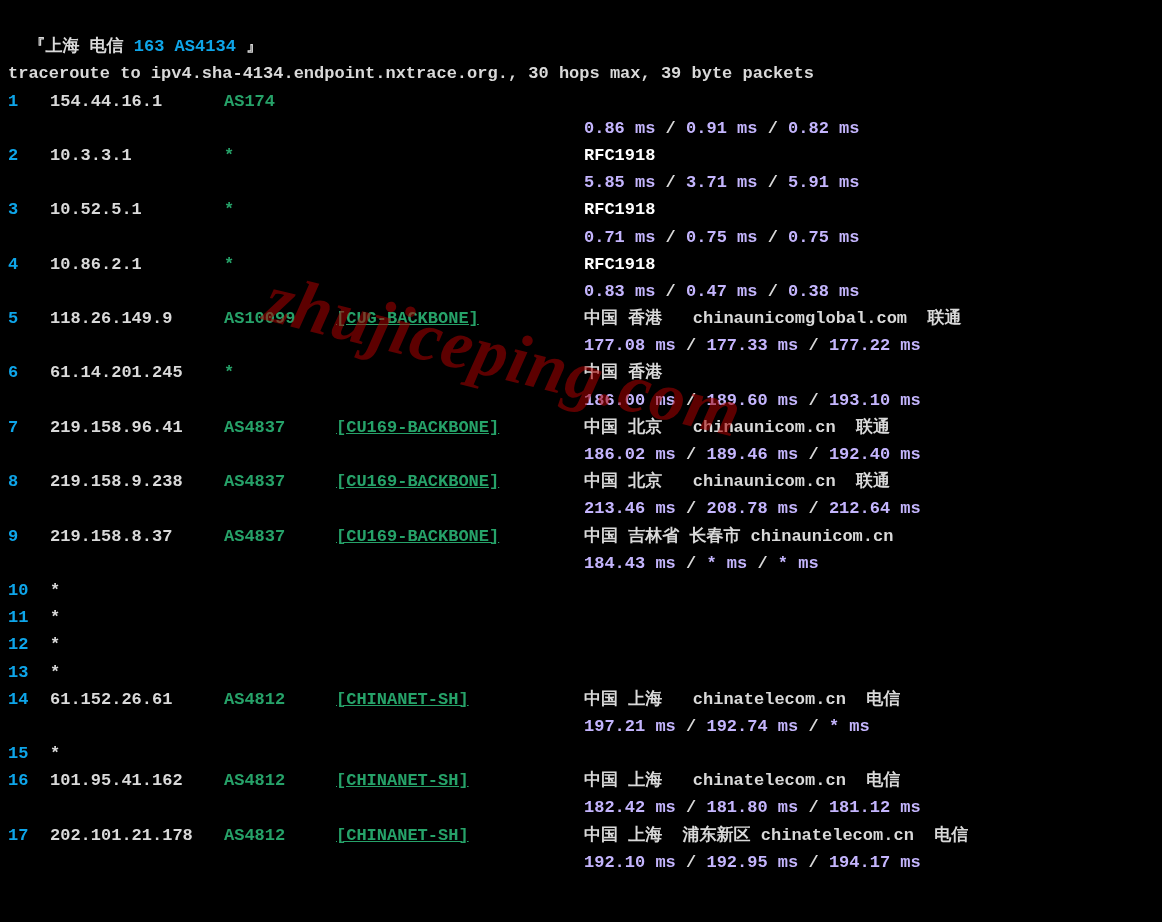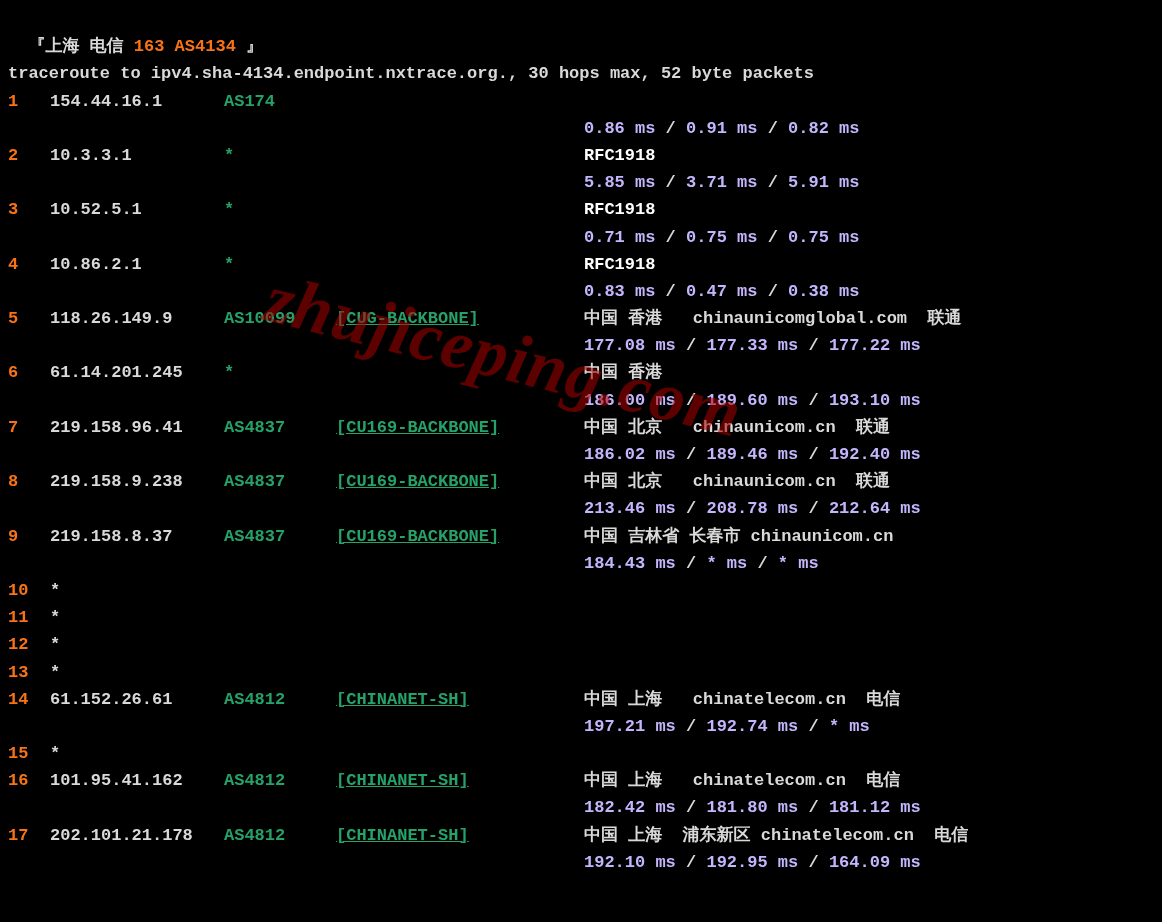--- a/index.html
+++ b/index.html
@@ -10,21 +10,21 @@
     font-weight: bold;
     margin: 0;
     padding: 6px 8px;
     width: 1162px;
     line-height: 1.6;
     position: relative;
     box-sizing: border-box;
   }
   .header-line { white-space: pre; }
   .white  { color: #d9d9d9; }
-  .yellow { color: #f97316; }
+  .yellow { color: #0ea5e9; }
   .green  { color: #26a269; }
   .cyan   { color: #c4b5fd; }
   .hop-row { display: flex; white-space: pre; }
   .col-num { width: 42px; flex-shrink:0; }
   .col-ip  { width: 174px; flex-shrink:0; }
   .col-asn { width: 112px; flex-shrink:0; }
   .col-tag { width: 248px; flex-shrink:0;text-decoration:underline; }
   .col-geo { flex: 1; }
   .lat-row { padding-left: 576px; white-space: pre; }
   .watermark {
@@ -42,21 +42,21 @@
     letter-spacing: 1px;
   }
 </style>
 </head>
 <body>
 
 <div class="header-line">
   <span class="white">『</span><span class="white">上海 电信</span><span class="yellow"> 163 AS4134</span><span class="white"> 』</span>
 </div>
 
-<div class="header-line white">traceroute to ipv4.sha-4134.endpoint.nxtrace.org., 30 hops max, 52 byte packets</div>
+<div class="header-line white">traceroute to ipv4.sha-4134.endpoint.nxtrace.org., 30 hops max, 39 byte packets</div>
 
 <div id="hops">
     <div class="hop-row"><span class="col-num yellow">1</span><span class="col-ip white">154.44.16.1</span><span class="col-asn green">AS174</span><span class="col-tag green"></span></div>
     <div class="lat-row"><span class="cyan">0.86 ms</span><span class="white"> / </span><span class="cyan">0.91 ms</span><span class="white"> / </span><span class="cyan">0.82 ms</span></div>
     <div class="hop-row"><span class="col-num yellow">2</span><span class="col-ip white">10.3.3.1</span><span class="col-asn green">*</span><span class="col-tag green"></span><span class="col-geo white" style="color: rgb(255, 255, 255);">RFC1918</span></div>
     <div class="lat-row"><span class="cyan">5.85 ms</span><span class="white"> / </span><span class="cyan">3.71 ms</span><span class="white"> / </span><span class="cyan">5.91 ms</span></div>
     <div class="hop-row"><span class="col-num yellow">3</span><span class="col-ip white">10.52.5.1</span><span class="col-asn green">*</span><span class="col-tag green"></span><span class="col-geo white" style="color: rgb(255, 255, 255);">RFC1918</span></div>
     <div class="lat-row"><span class="cyan">0.71 ms</span><span class="white"> / </span><span class="cyan">0.75 ms</span><span class="white"> / </span><span class="cyan">0.75 ms</span></div>
     <div class="hop-row"><span class="col-num yellow">4</span><span class="col-ip white">10.86.2.1</span><span class="col-asn green">*</span><span class="col-tag green"></span><span class="col-geo white" style="color: rgb(255, 255, 255);">RFC1918</span></div>
     <div class="lat-row"><span class="cyan">0.83 ms</span><span class="white"> / </span><span class="cyan">0.47 ms</span><span class="white"> / </span><span class="cyan">0.38 ms</span></div>
@@ -73,16 +73,16 @@
     <div class="hop-row"><span class="col-num yellow">10</span><span class="col-ip white">*</span></div>
     <div class="hop-row"><span class="col-num yellow">11</span><span class="col-ip white">*</span></div>
     <div class="hop-row"><span class="col-num yellow">12</span><span class="col-ip white">*</span></div>
     <div class="hop-row"><span class="col-num yellow">13</span><span class="col-ip white">*</span></div>
     <div class="hop-row"><span class="col-num yellow">14</span><span class="col-ip white">61.152.26.61</span><span class="col-asn green">AS4812</span><span class="col-tag green">[CHINANET-SH]</span><span class="col-geo white">中国 上海   chinatelecom.cn  电信</span></div>
     <div class="lat-row"><span class="cyan">197.21 ms</span><span class="white"> / </span><span class="cyan">192.74 ms</span><span class="white"> / </span><span class="cyan">* ms</span></div>
     <div class="hop-row"><span class="col-num yellow">15</span><span class="col-ip white">*</span></div>
     <div class="hop-row"><span class="col-num yellow">16</span><span class="col-ip white">101.95.41.162</span><span class="col-asn green">AS4812</span><span class="col-tag green">[CHINANET-SH]</span><span class="col-geo white">中国 上海   chinatelecom.cn  电信</span></div>
     <div class="lat-row"><span class="cyan">182.42 ms</span><span class="white"> / </span><span class="cyan">181.80 ms</span><span class="white"> / </span><span class="cyan">181.12 ms</span></div>
     <div class="hop-row"><span class="col-num yellow">17</span><span class="col-ip white">202.101.21.178</span><span class="col-asn green">AS4812</span><span class="col-tag green">[CHINANET-SH]</span><span class="col-geo white">中国 上海  浦东新区 chinatelecom.cn  电信</span></div>
-    <div class="lat-row"><span class="cyan">192.10 ms</span><span class="white"> / </span><span class="cyan">192.95 ms</span><span class="white"> / </span><span class="cyan">164.09 ms</span></div>
+    <div class="lat-row"><span class="cyan">192.10 ms</span><span class="white"> / </span><span class="cyan">192.95 ms</span><span class="white"> / </span><span class="cyan">194.17 ms</span></div>
   </div>
 
 <div class="watermark">zhujiceping.com</div>
 
 </body></html>

